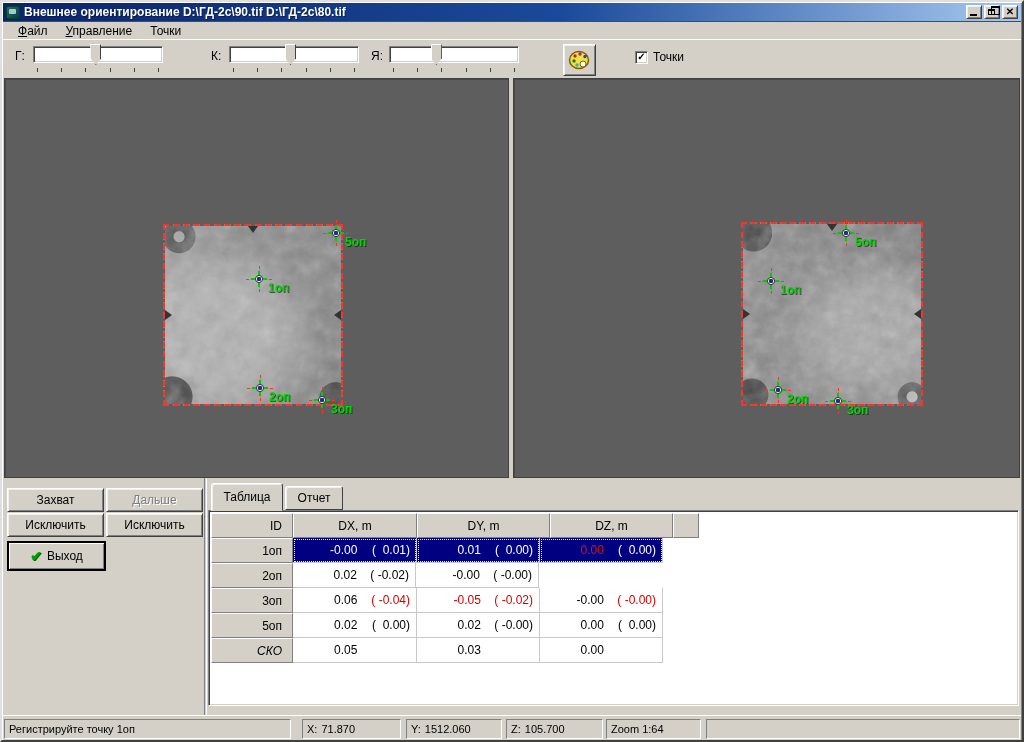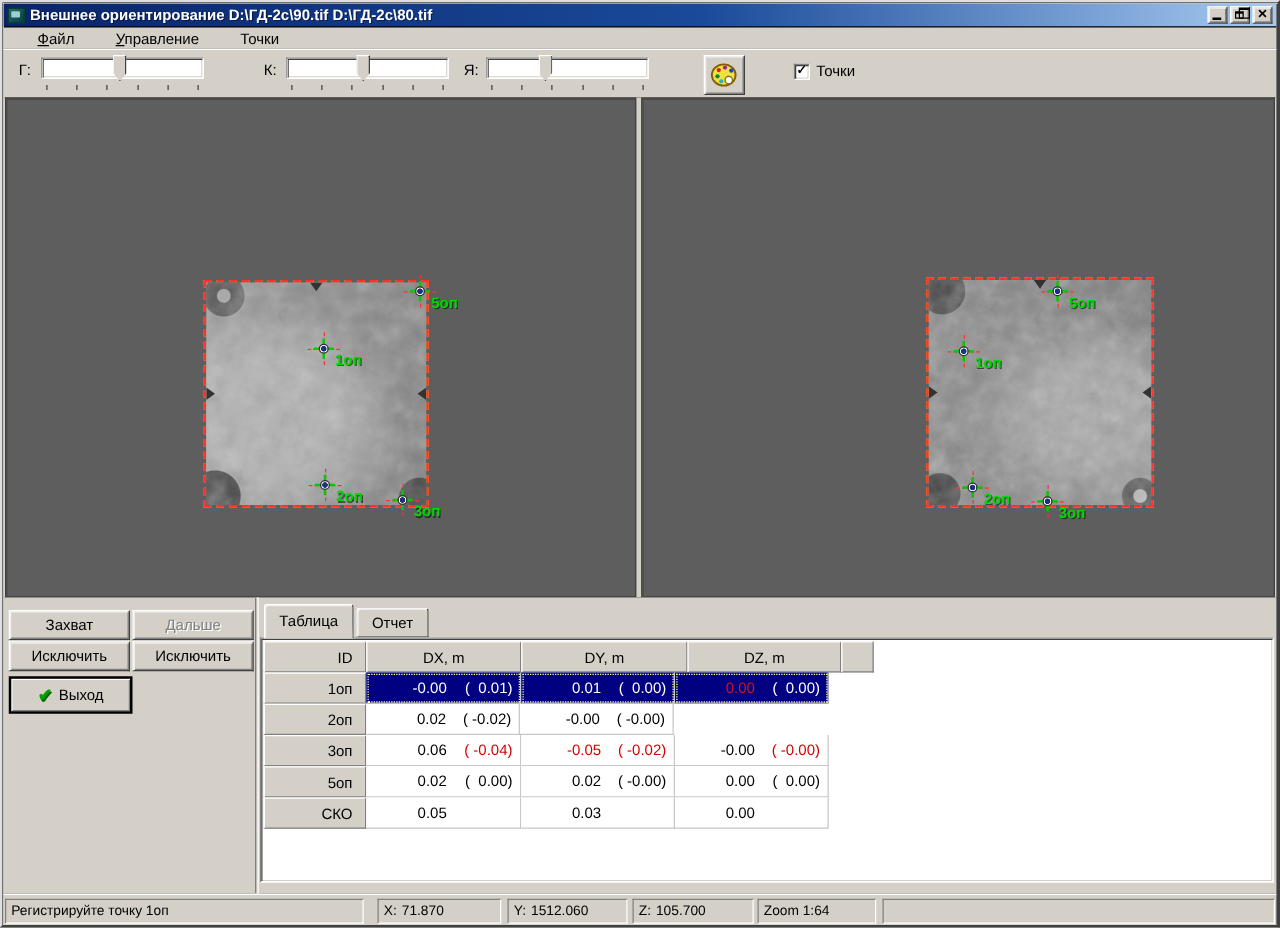--- a/index.html
+++ b/index.html
@@ -1,19 +1,19 @@
 <!DOCTYPE html>
 <html><head>
 <meta charset="utf-8">
 <style>
   * { margin:0; padding:0; box-sizing:border-box; }
   html,body { width:1024px; height:742px; overflow:hidden; }
   body { font-family:"Liberation Sans", sans-serif; font-size:12px; background:#d4d0c8; }
 
-  .window { position:relative; width:1024px; height:742px; background:#000000;
+  .window { position:relative; width:1024px; height:742px; background:#b91c1c;
     border:2px solid; border-color:#dfdfdf #404040 #404040 #dfdfdf;
     box-shadow: inset 1px 1px 0 #fff, inset -1px -1px 0 #808080; }
 
   
   .titlebar { position:absolute; left:1px; top:1px; right:1px; height:18px;
     background:linear-gradient(90deg,#0a246a 0%,#1a4a9a 55%,#a6caf0 100%);
     display:flex; align-items:center; padding:0 3px; color:#fff; }
   .app-icon { width:14px; height:13px; margin-right:4px; position:relative;
     background:linear-gradient(135deg,#2a6a6a,#0a3a4a); border:1px solid #042; border-radius:2px; }
   .app-icon:after { content:""; position:absolute; left:2px; top:2px; width:7px; height:5px;
@@ -23,21 +23,21 @@
   .wbtn { width:16px; height:14px; background:#d4d0c8; border:1px solid;
     border-color:#fff #404040 #404040 #fff; box-shadow:inset 1px 1px 0 #efefef, inset -1px -1px 0 #808080;
     position:relative; display:flex; align-items:center; justify-content:center; }
   .glyph-min { position:absolute; left:3px; bottom:2px; width:7px; height:2px; background:#000; }
   .glyph-restore { position:absolute; left:3px; top:3px; width:7px; height:6px; border:1px solid #000; border-top-width:2px; background:#d4d0c8; }
   .glyph-restore:before { content:""; position:absolute; left:2px; top:-5px; width:7px; height:6px; border:1px solid #000; border-top-width:2px; }
   .glyph-close { font-size:10px; font-weight:bold; color:#000; line-height:1; }
 
   
   .menubar { position:absolute; left:1px; top:20px; right:1px; height:17px; background:#d4d0c8;
-    display:flex; align-items:flex-end; padding-left:18px; gap:15px; }
+    display:flex; align-items:flex-end; padding-left:6px; gap:0; }
   .menu-item { padding:1px 9px; cursor:default; }
   .menu-item u { text-decoration:underline; }
 
   
   .toolbar { position:absolute; left:1px; top:37px; right:1px; height:39px; background:#d4d0c8;
     border-top:1px solid #fff; }
   .slider-group { position:absolute; top:4px; height:32px; }
   .slider-label { position:absolute; left:0; top:5px; }
   .slider-track { position:absolute; left:18px; top:2px; width:130px; height:17px; background:#fff;
     border:1px solid; border-color:#808080 #fff #fff #808080; box-shadow:inset 1px 1px 0 #404040, inset -1px -1px 0 #d4d0c8; }
@@ -418,21 +418,21 @@
               <div class="dcell" style="width: 123px;">
                 <span class="val">0.02</span>
                 <span class="par">( -0.00)</span>
               </div>
               <div class="dcell" style="width: 123px;">
                 <span class="val">0.00</span>
                 <span class="par">(  0.00)</span>
               </div>
             </div>
             <div class="grid-row">
-              <div class="idcell" style="width: 82px;">СКО</div>
+              <div class="idcell" style="width: 82px; font-style: italic;">СКО</div>
               <div class="dcell" style="width: 124px;">
                 <span class="val">0.05</span>
                 <span class="par"></span>
               </div>
               <div class="dcell" style="width: 123px;">
                 <span class="val">0.03</span>
                 <span class="par"></span>
               </div>
               <div class="dcell" style="width: 123px;">
                 <span class="val">0.00</span>

